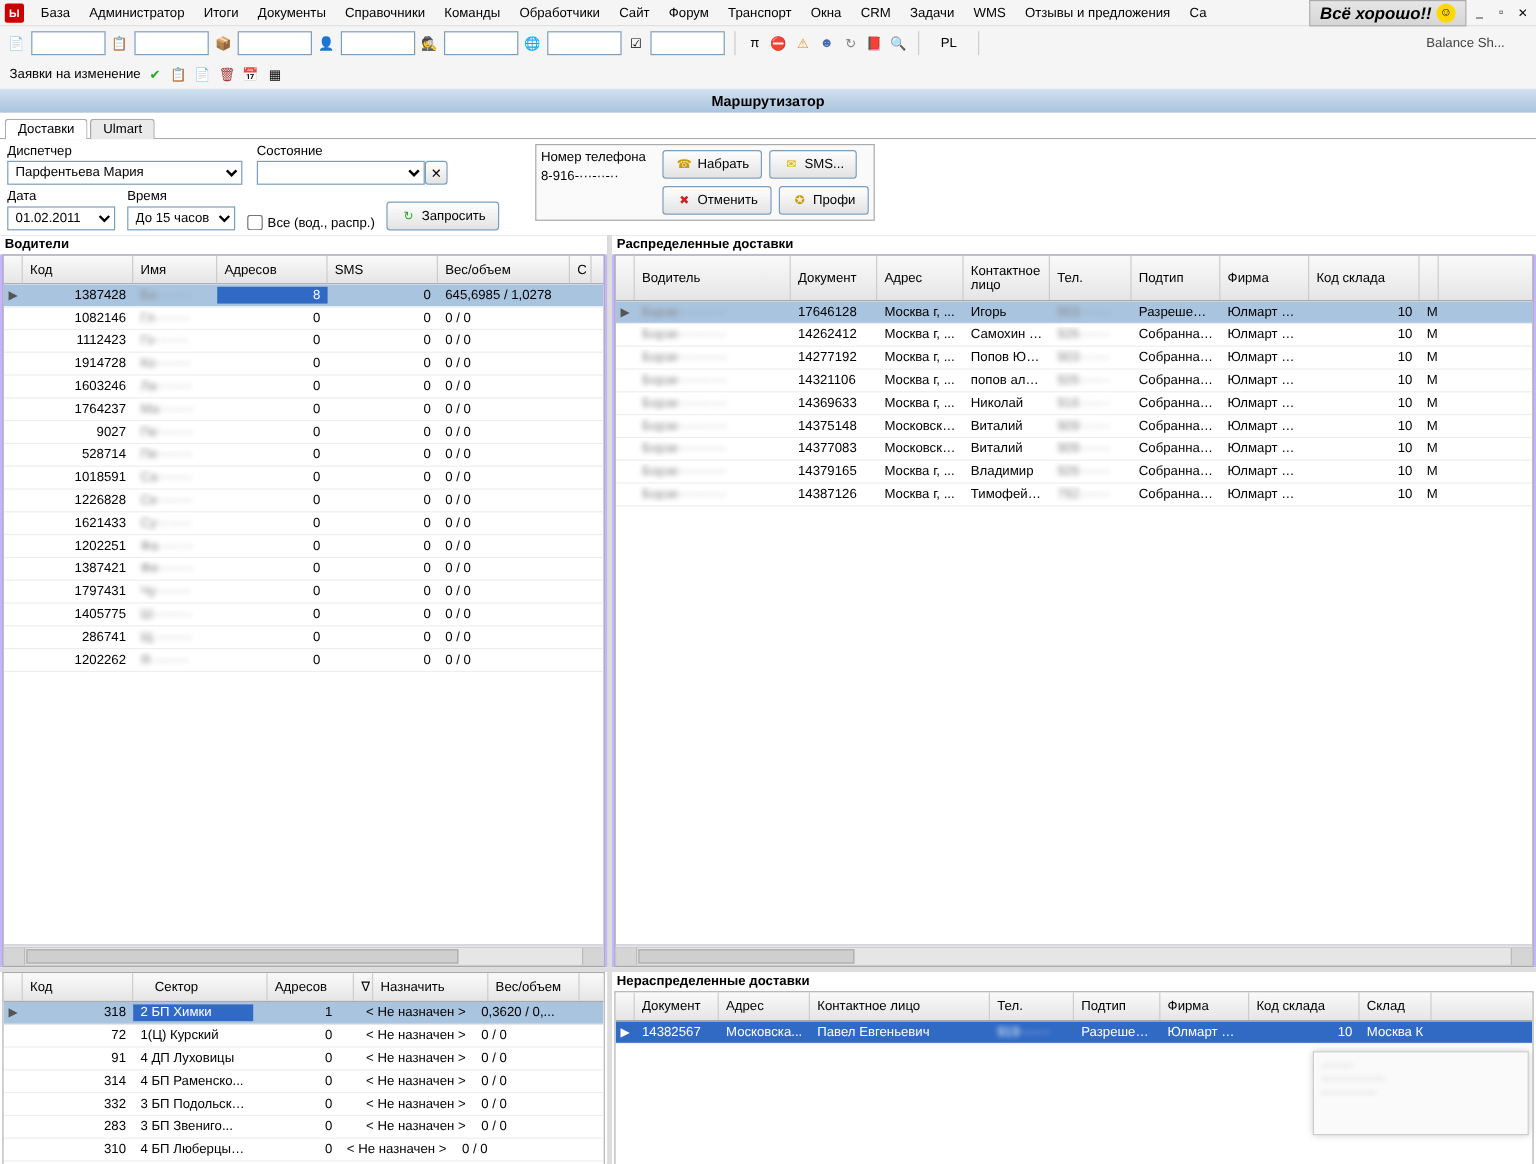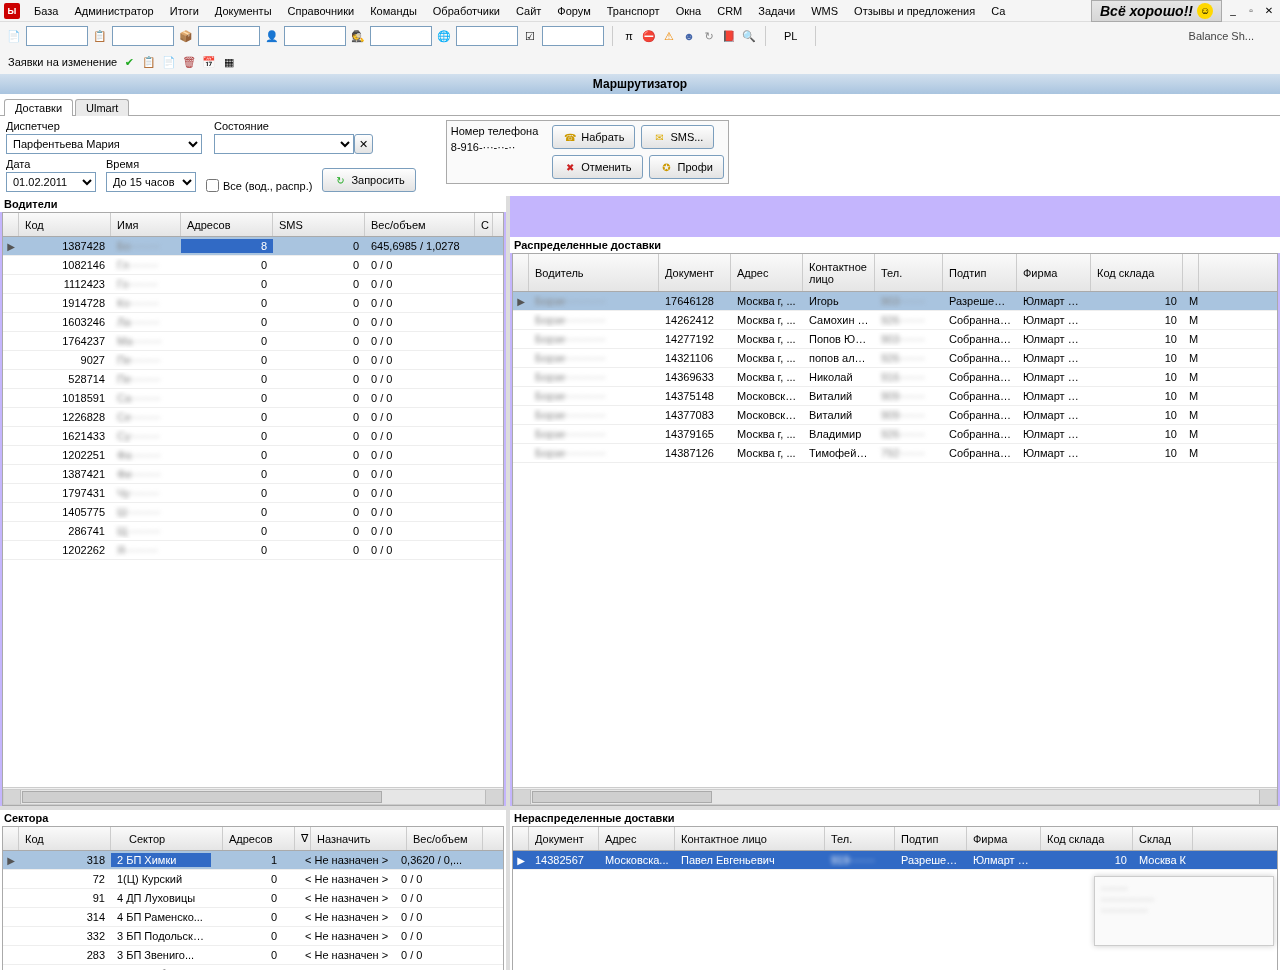--- a/index.html
+++ b/index.html
@@ -46,21 +46,21 @@
 .checkbox { display:flex;align-items:center;gap:4px;font-size:11px;}
 
 .rightfilters { display:flex; flex-direction:column; gap:6px; margin-left:10px;}
 .rightfilters .phonebox { border:1px solid #aaa; padding:4px; background:#fafafa;}
 .btnrow { display:flex; gap:6px;}
 
 
 .main { display:flex; height: 610px; background:#c4b5fd; }
 .col { display:flex; flex-direction:column; overflow:hidden;}
 .col.left { width:510px; border-right:4px solid #ddd;}
-.col.right { flex:1;margin-top:41px; }
+.col.right { flex:1; }
 
 .section-hdr { font-weight:bold; font-size:11px; padding:2px 4px; background:#fff;}
 .gridwrap { flex:1; overflow:hidden; display:flex; flex-direction:column; border:1px solid #aaa; margin:0 2px;}
 .ghead { display:flex; background:linear-gradient(#fafafa,#e5e5e5); border-bottom:1px solid #aaa; height:24px; }
 .ghead .gh { border-right:1px solid #ccc; padding:4px 6px; font-size:11px; overflow:hidden; white-space:nowrap; display:flex;align-items:center;}
 .ghead.tall { height:38px; }
 .gbody { flex:1; overflow-y:auto; overflow-x:hidden; background:#fff;}
 .grow { display:flex; height:19px; border-bottom:1px solid #eee; align-items:center;}
 .grow.sel { background:#a9c4df; }
 .grow.sel2 { background:#316ac5; color:#fff; }
@@ -521,21 +521,20 @@
           <div class="hscroll">
             <div class="hthumb" style="left:18px;width:180px;"></div>
           </div>
         </div>
     </div>
   </div>
 </div>
 
 <div class="bottom">
   <div class="bcol left">
-    <div class="section-hdr">Сектора</div>
     <div class="gridwrap">
       <div class="ghead">
         <div class="gh" style="width:16px;"></div>
         <div class="gh" style="width:92px;text-align:right;">Код</div>
         <div class="gh" style="width:100px;margin-left:12px;">Сектор</div>
         <div class="gh" style="width:72px;text-align:right;">Адресов</div>
         <div class="gh" style="width:16px;">∇</div>
         <div class="gh" style="width:96px;">Назначить</div>
         <div class="gh" style="width:76px;">Вес/объем</div>
       </div>

